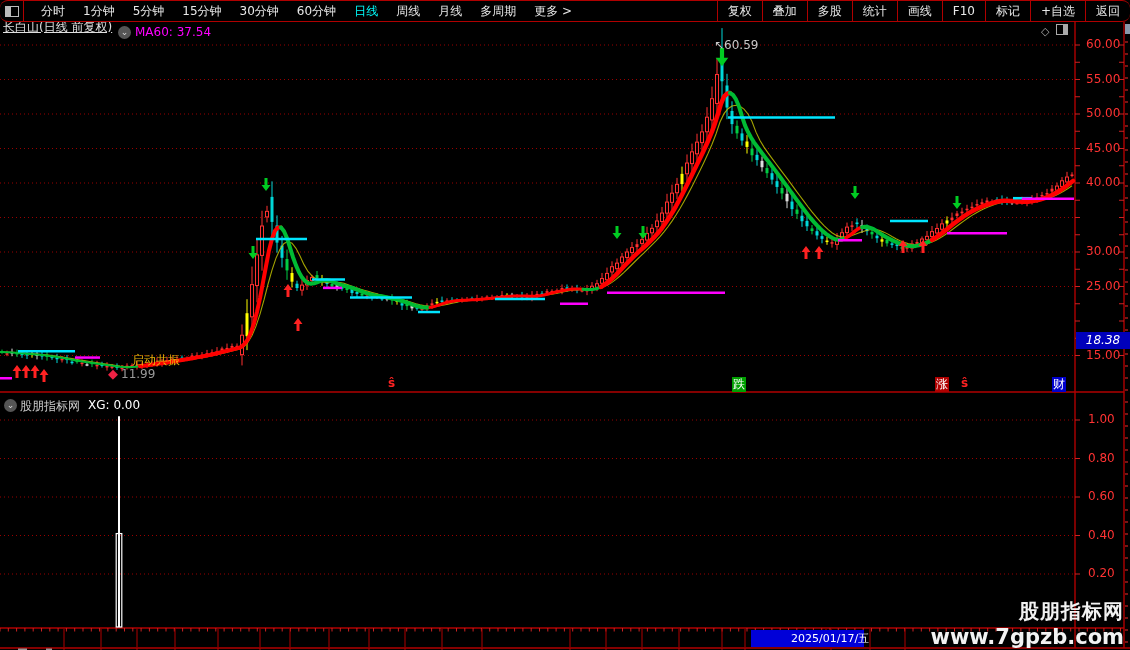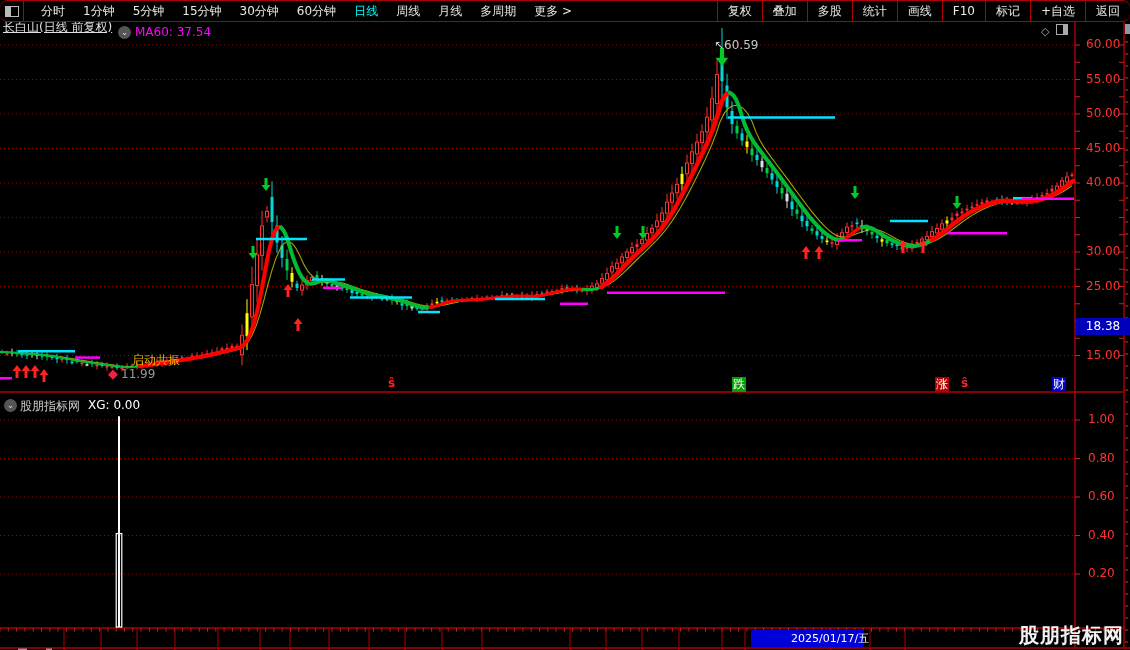--- a/index.html
+++ b/index.html
@@ -863,21 +863,21 @@
 <div id="overlay">
       <div class="lbl axis-lbl" style="left: 1086px; top: 37px;">60.00</div>
       <div class="lbl axis-lbl" style="left: 1086px; top: 71.5px;">55.00</div>
       <div class="lbl axis-lbl" style="left: 1086px; top: 106px;">50.00</div>
       <div class="lbl axis-lbl" style="left: 1086px; top: 140.5px;">45.00</div>
       <div class="lbl axis-lbl" style="left: 1086px; top: 175px;">40.00</div>
       <div class="lbl axis-lbl" style="left: 1112px; top: 209.5px; margin-left: 20px;">35.00</div>
       <div class="lbl axis-lbl" style="left: 1086px; top: 244px;">30.00</div>
       <div class="lbl axis-lbl" style="left: 1086px; top: 278.5px;">25.00</div>
       <div class="lbl axis-lbl" style="left: 1086px; top: 347.5px;">15.00</div>
-      <div class="lbl lastp" style="left: 1076px; top: 318px; width: 54px;">18.38</div>
+      <div class="lbl lastp" style="left: 1076px; top: 332px; width: 54px; font-style: italic;">18.38</div>
       <div class="lbl axis-lbl" style="left: 1088px; top: 412px;">1.00</div>
       <div class="lbl axis-lbl" style="left: 1088px; top: 450.5px;">0.80</div>
       <div class="lbl axis-lbl" style="left: 1088px; top: 489px;">0.60</div>
       <div class="lbl axis-lbl" style="left: 1088px; top: 527.5px;">0.40</div>
       <div class="lbl axis-lbl" style="left: 1088px; top: 566px;">0.20</div>
       <div class="lbl date-lbl" style="left: 3px; top: 0px;">2023年</div>
       <div class="lbl date-lbl" style="left: 70px; top: 0px;">9</div>
       <div class="lbl date-lbl" style="left: 107px; top: 0px;">10</div>
       <div class="lbl date-lbl" style="left: 143px; top: 0px;">11</div>
       <div class="lbl date-lbl" style="left: 181px; top: 0px;">12</div>
@@ -904,15 +904,16 @@
       <div class="lbl " style="left: 121px; top: 367px; color: rgb(153, 153, 153); font-size: 12px;">11.99</div>
       <div class="lbl " style="left: 388px; top: 376px; color: rgb(255, 34, 34); font-size: 12px; font-weight: bold;">ŝ</div>
       <div class="lbl badge" style="left: 732px; top: 377px; background: rgb(0, 160, 0); color: rgb(255, 255, 255);">跌</div>
       <div class="lbl badge" style="left: 935px; top: 377px; background: rgb(176, 0, 0); color: rgb(255, 255, 255);">涨</div>
       <div class="lbl " style="left: 961px; top: 376px; color: rgb(255, 34, 34); font-size: 12px; font-weight: bold;">ŝ</div>
       <div class="lbl badge" style="left: 1052px; top: 377px; background: rgb(0, 0, 204); color: rgb(255, 255, 255);">财</div>
     </div>
 
 <div id="watermark">
   <div id="wm1">股朋指标网</div>
+  <div id="wm2">www.7gpzb.com</div>
 </div>
 
 </div>
 
 </body></html>

